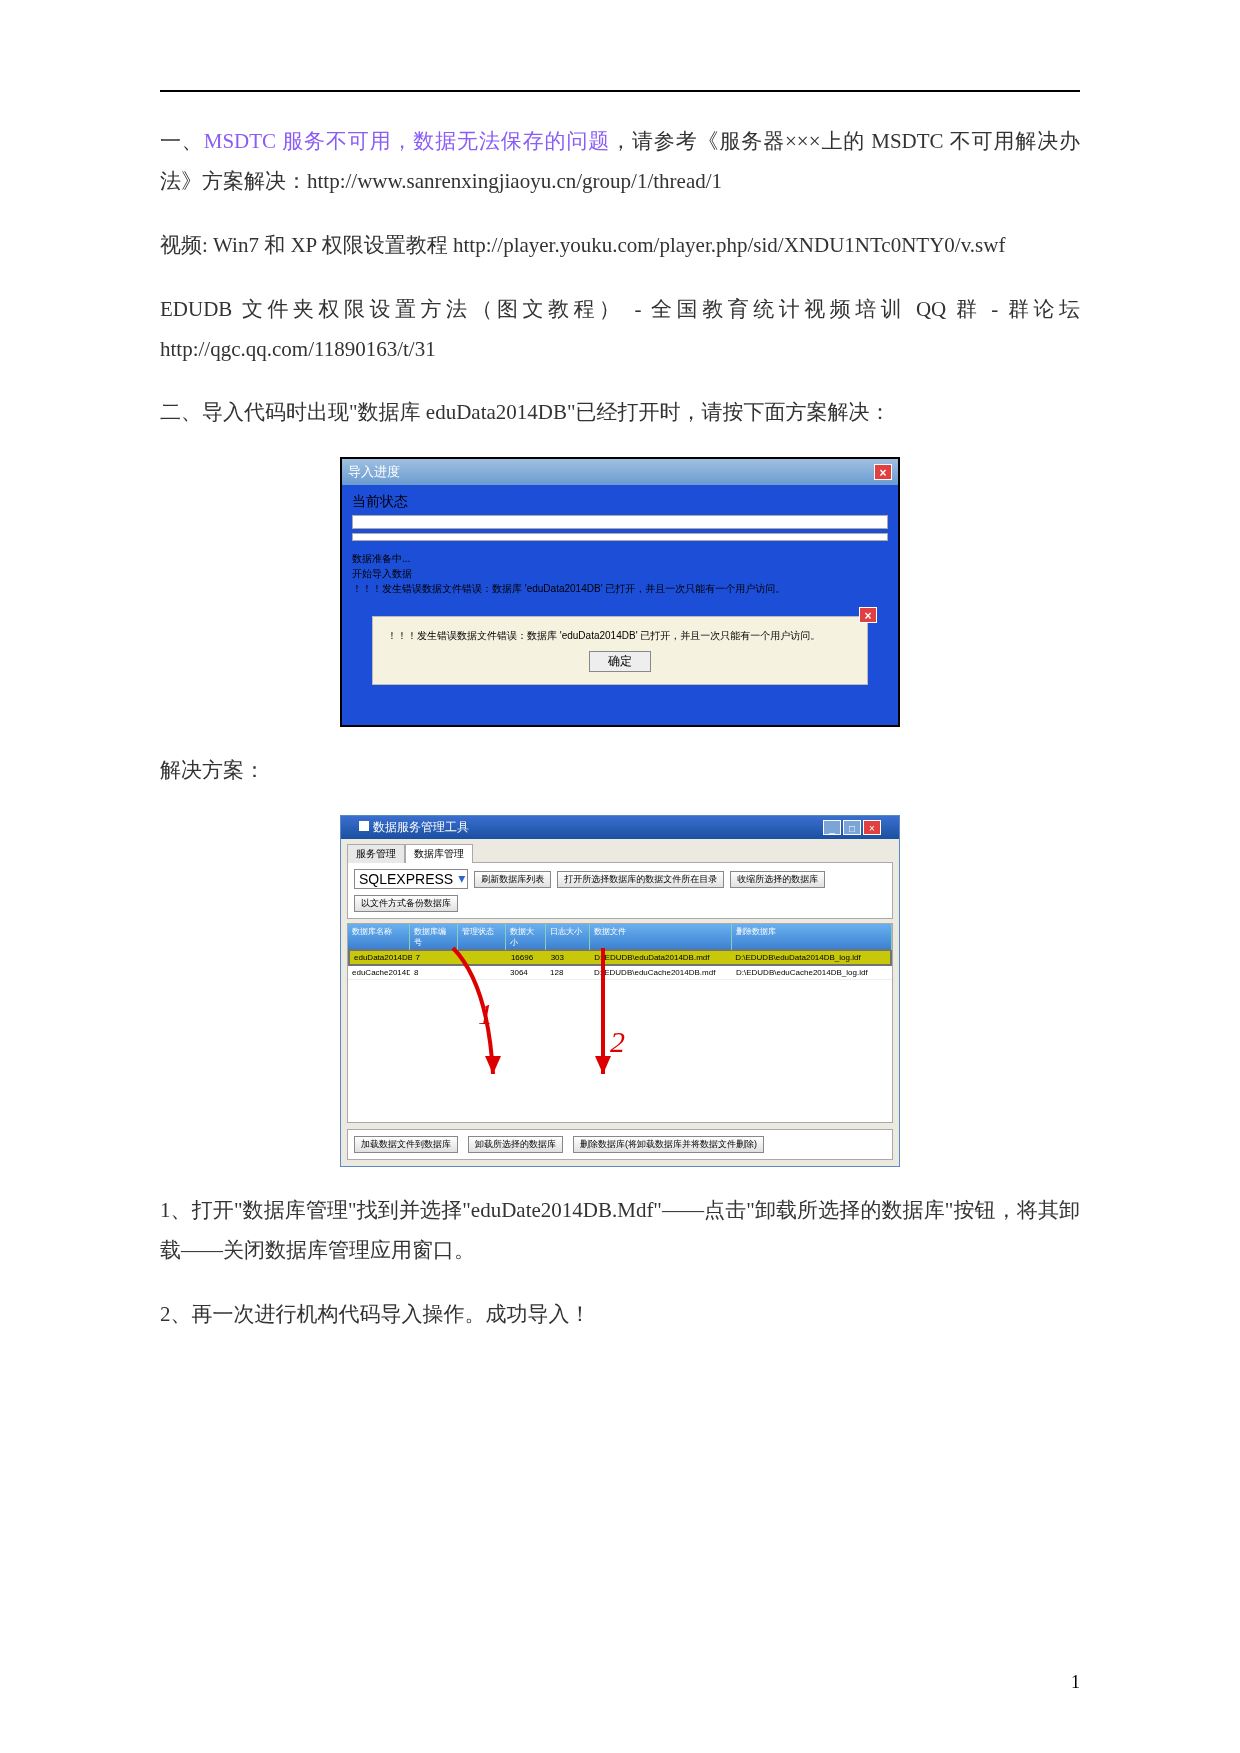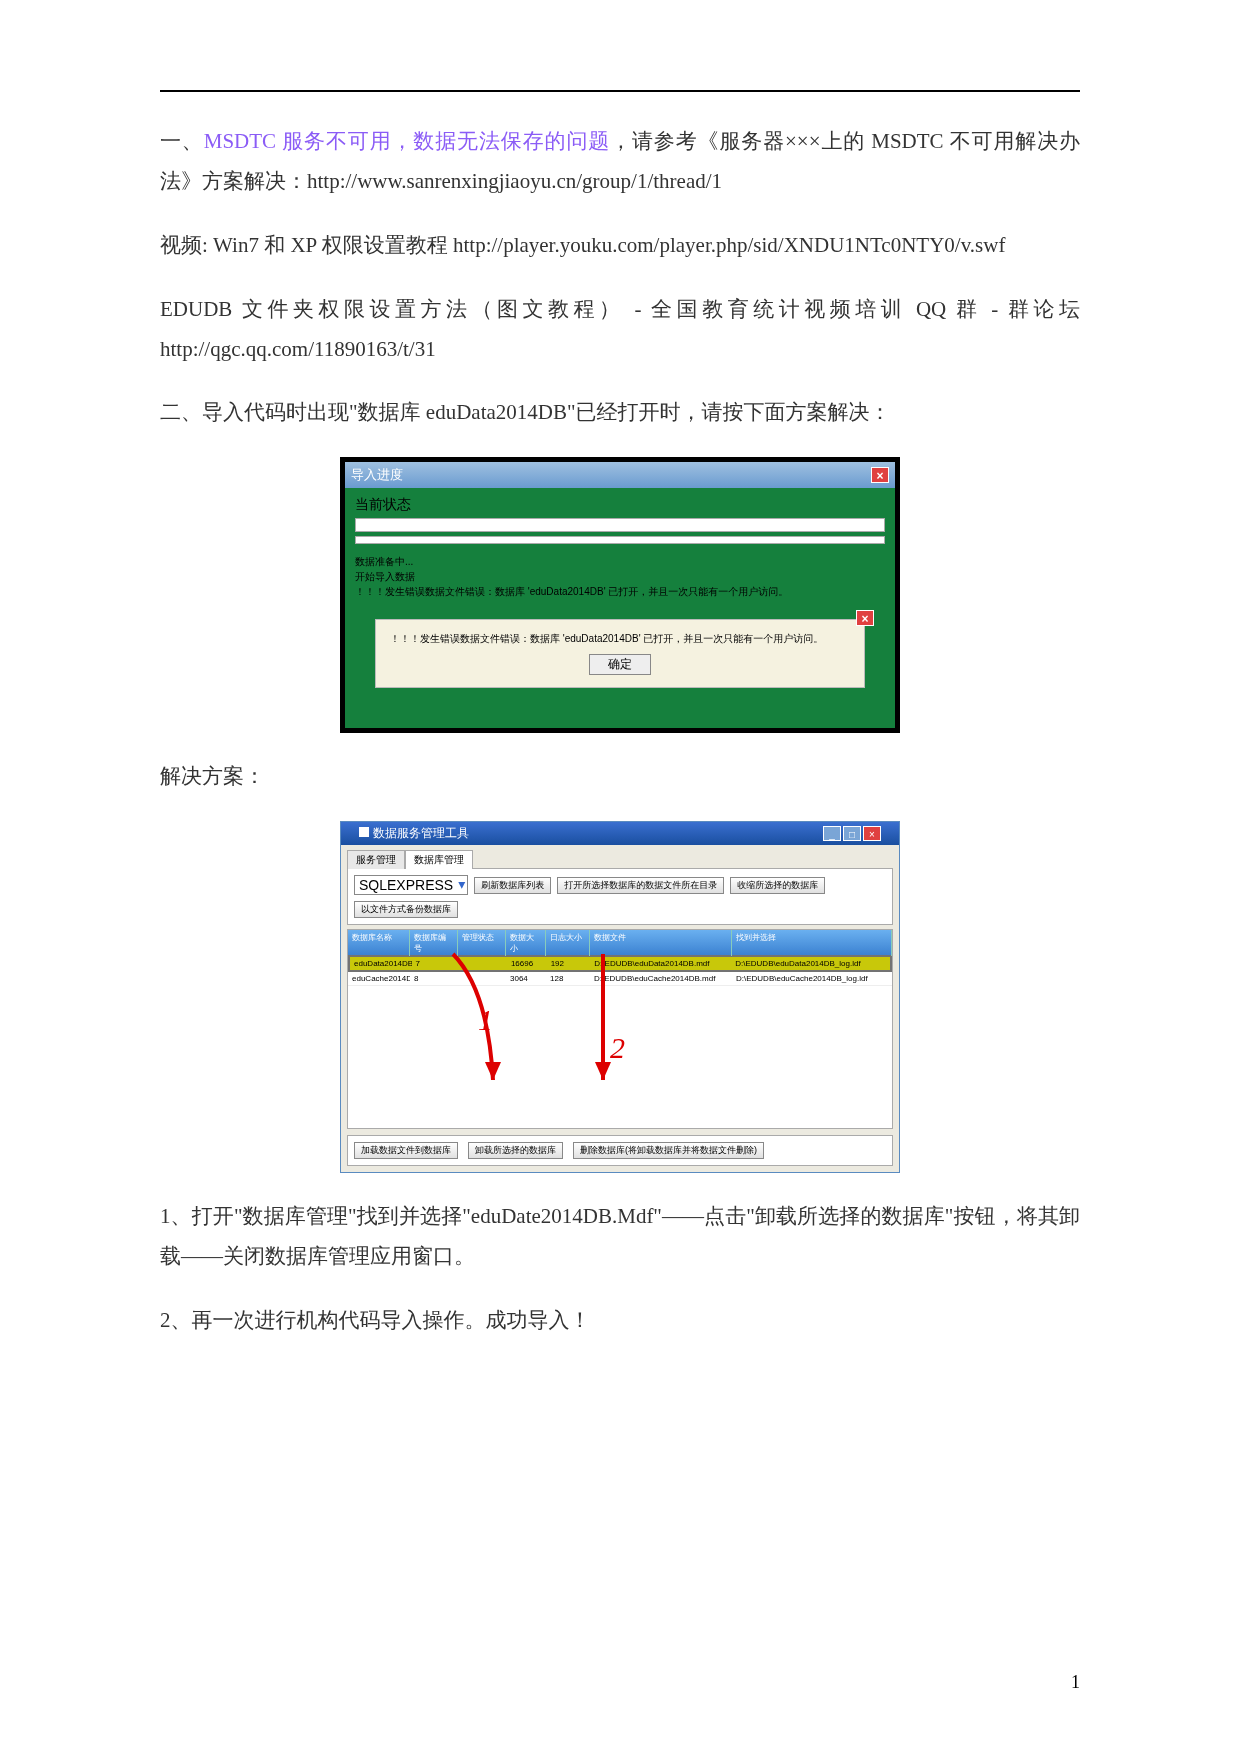--- a/index.html
+++ b/index.html
@@ -23,22 +23,22 @@
       text-align: justify;
     }
     .red { color: #8b5cf6; font-weight: normal; }
     .img-box {
       margin: 20px auto 24px auto;
     }
     
     .dlg1 {
       width: 560px;
       margin: 0 auto;
-      border: 5px solid #000000;
-      background: #15803d;
+      border: 2px solid #000000;
+      background: #1d4ed8;
       font-family: "SimSun", sans-serif;
     }
     .dlg1-title {
       background: linear-gradient(#9fc0e0, #6a9bd0);
       color: #fff;
       font-size: 13px;
       padding: 4px 6px;
       display: flex;
       align-items: center;
       justify-content: space-between;
@@ -231,29 +231,29 @@
       <span class="minibtn">以文件方式备份数据库</span>
     </div>
     <div class="table-wrap">
       <div class="thead">
         <div class="th c1">数据库名称</div>
         <div class="th c2">数据库编号</div>
         <div class="th c3">管理状态</div>
         <div class="th c4">数据大小</div>
         <div class="th c5">日志大小</div>
         <div class="th c6">数据文件</div>
-        <div class="th c7">找到并选择</div>
+        <div class="th c7">删除数据库</div>
       </div>
       <div id="tbody">
           <div class="trow hl">
             <div class="td c1">eduData2014DB</div>
             <div class="td c2">7</div>
             <div class="td c3"></div>
             <div class="td c4">16696</div>
-            <div class="td c5">192</div>
+            <div class="td c5">303</div>
             <div class="td c6">D:\EDUDB\eduData2014DB.mdf</div>
             <div class="td c7">D:\EDUDB\eduData2014DB_log.ldf</div>
           </div>
           <div class="trow">
             <div class="td c1">eduCache2014DB</div>
             <div class="td c2">8</div>
             <div class="td c3"></div>
             <div class="td c4">3064</div>
             <div class="td c5">128</div>
             <div class="td c6">D:\EDUDB\eduCache2014DB.mdf</div>

